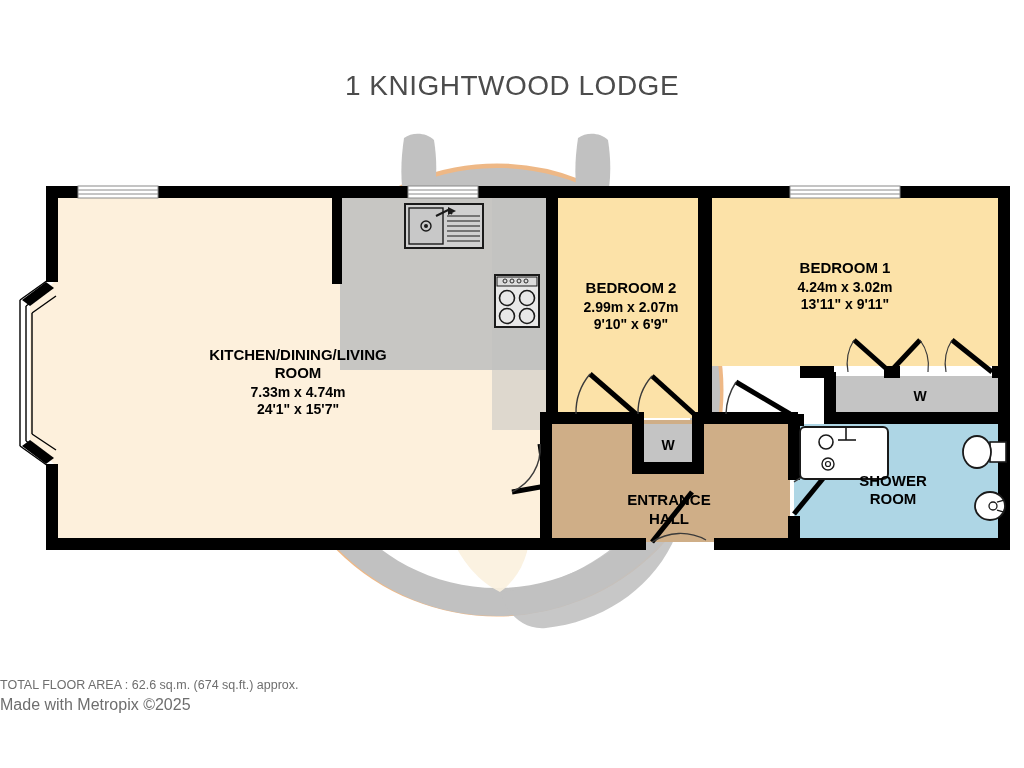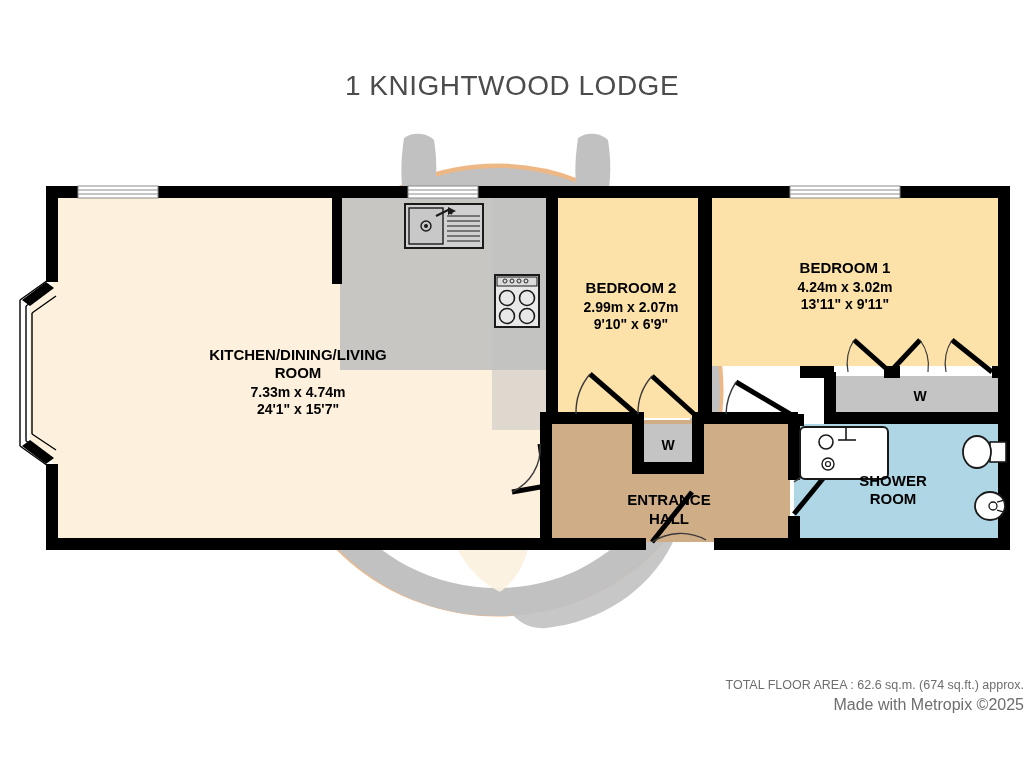--- a/index.html
+++ b/index.html
@@ -36,21 +36,21 @@
   #floorplan-svg {
     position: absolute;
     left: 0;
     top: 0;
   }
   #footer-area {
     position: absolute;
     left: 0;
     top: 678px;
     width: 1024px;
-    text-align: right;
+    text-align: left;
   }
   #total-area-text {
     font-size: 12.5px;
     color: #6e6e6e;
     font-family: "Liberation Sans", sans-serif;
   }
   #made-with-text {
     font-size: 16px;
     color: #6e6e6e;
     margin-top: 4px;

